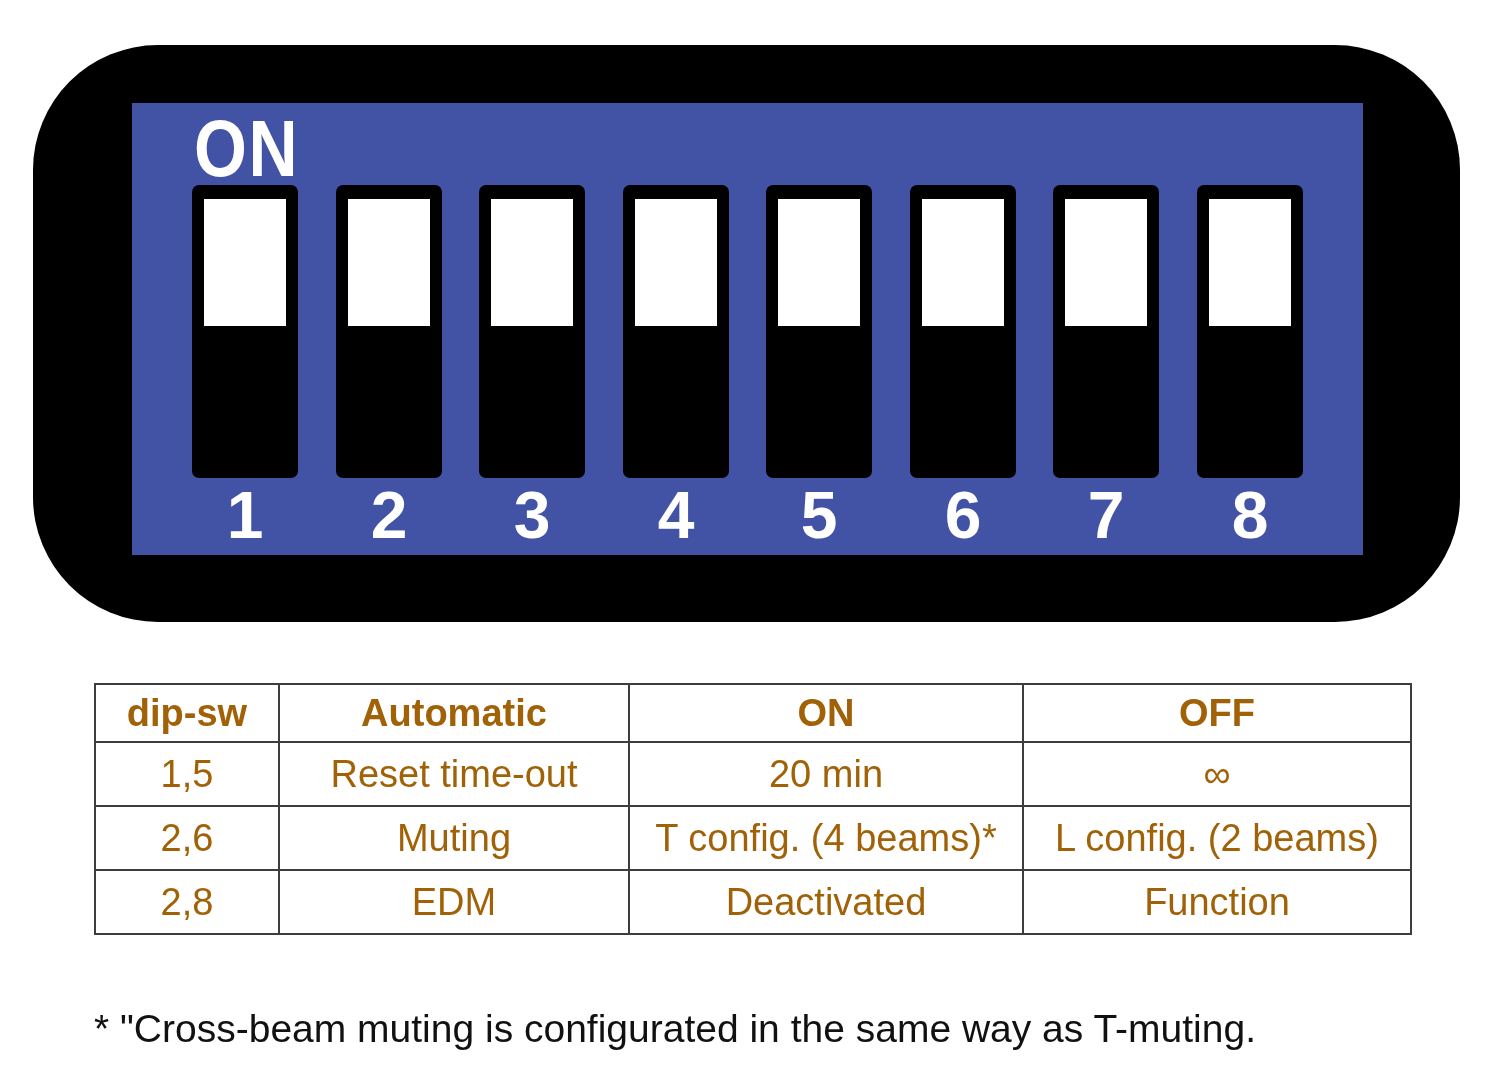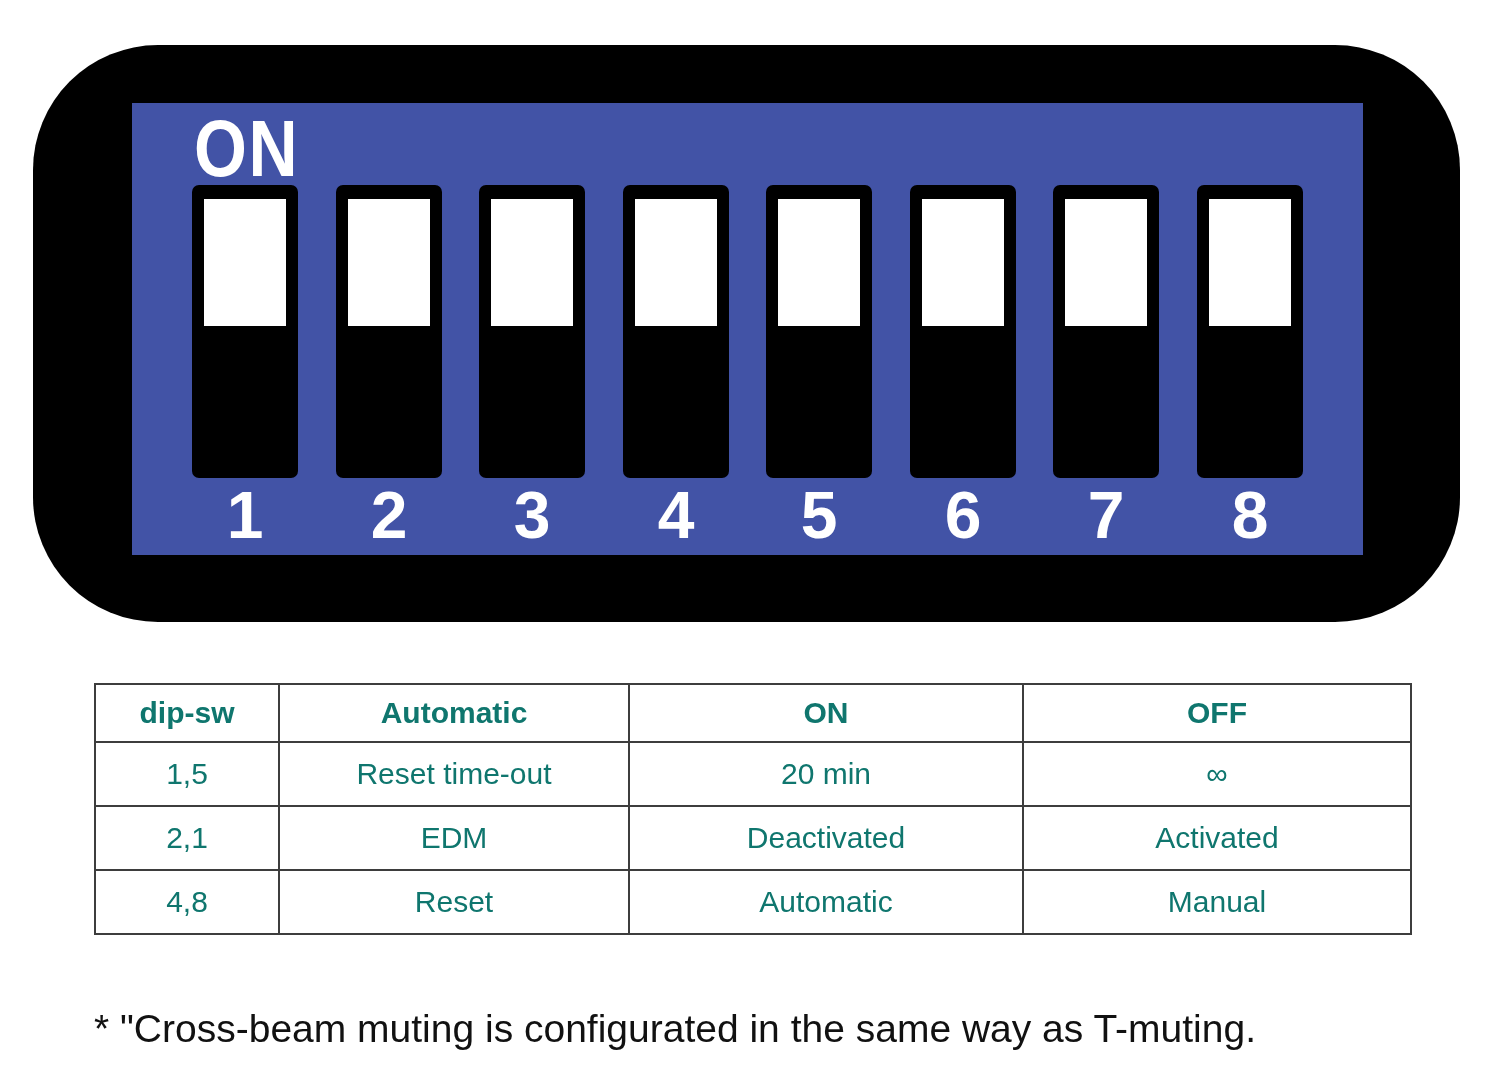--- a/index.html
+++ b/index.html
@@ -44,21 +44,21 @@
     font-weight: 700; font-size: 66px; line-height: 66px;
   }
   .s1 { left: 60px; }  .s2 { left: 204px; } .s3 { left: 347px; } .s4 { left: 491px; }
   .s5 { left: 634px; } .s6 { left: 778px; } .s7 { left: 921px; } .s8 { left: 1065px; }
 
   
   .spec-table {
     position: absolute; left: 94px; top: 683px;
     width: 1316px;
     border-collapse: collapse; table-layout: fixed;
-    font-size: 30px; color: #0f766e;
+    font-size: 38px; color: #a16207;
   }
   .spec-table th, .spec-table td {
     border: 2px solid #3d3d3d;
     text-align: center; vertical-align: middle;
     padding: 0;
   }
   .spec-table th { height: 56px; font-weight: 700; }
   .spec-table td { height: 62px; font-weight: 400; margin-top: 16px; }
 
   .footnote {
@@ -136,29 +136,29 @@
       </tr>
     </thead>
     <tbody>
       <tr>
         <td>1,5</td>
         <td>Reset time-out</td>
         <td>20 min</td>
         <td>∞</td>
       </tr>
       <tr>
-        <td>2,1</td>
+        <td>2,6</td>
+        <td>Muting</td>
+        <td>T config. (4 beams)*</td>
+        <td>L config. (2 beams)</td>
+      </tr>
+      <tr>
+        <td>2,8</td>
         <td>EDM</td>
         <td>Deactivated</td>
-        <td>Activated</td>
-      </tr>
-      <tr>
-        <td>4,8</td>
-        <td>Reset</td>
-        <td>Automatic</td>
-        <td>Manual</td>
+        <td>Function</td>
       </tr>
     </tbody>
   </table>
 
   <div class="footnote">* "Cross-beam muting is configurated in the same way as T-muting.</div>
 
 </div>
 
 </body></html>

